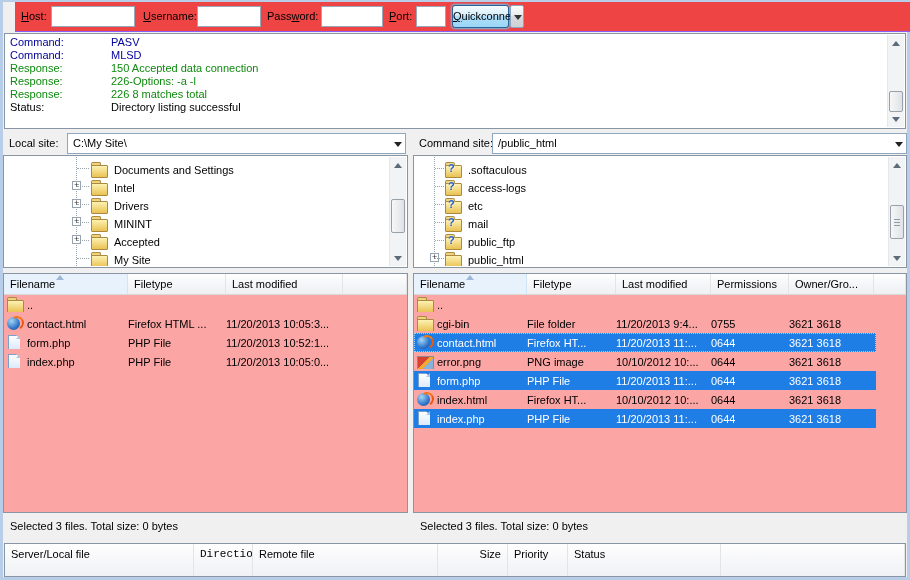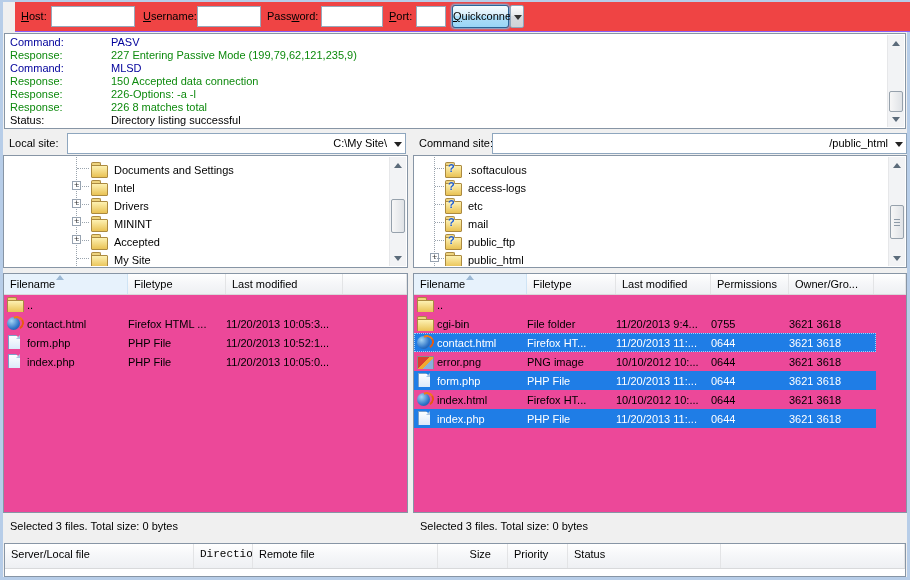--- a/index.html
+++ b/index.html
@@ -31,21 +31,21 @@
   .sb { position:absolute; top:1px; bottom:1px; width:17px; background:#f2f3f5; border-left:1px solid #e6e7e9; }
   .sb .sb-up,.sb .sb-down { position:absolute; left:0; width:16px; height:15px; }
   .sb .sb-up { top:1px; } .sb .sb-down { bottom:1px; }
   .sb .sb-up::before { content:""; position:absolute; left:4px; top:5px; border:4px solid transparent; border-bottom:5px solid #5b6b7a; border-top:none; }
   .sb .sb-down::before { content:""; position:absolute; left:4px; top:6px; border:4px solid transparent; border-top:5px solid #5b6b7a; }
   .sb .sb-thumb { position:absolute; left:1px; width:14px; background:linear-gradient(90deg,#f7f7f7,#dfe2e6); border:1px solid #96a1ac; border-radius:2px; }
   .sb .sb-thumb.grip::before { content:""; position:absolute; left:3px; right:3px; top:50%; height:1px; background:#8d9aa7; box-shadow:0 -3px #8d9aa7, 0 3px #8d9aa7; }
 
   
   .site-label { position:absolute; top:135px; }
-  .combo { position:absolute; top:131px; height:21px; background:#fff; border:1px solid #8ea6be; padding:3px 18px 0 5px; white-space:nowrap; overflow:hidden;text-align:right; }
+  .combo { position:absolute; top:131px; height:21px; background:#fff; border:1px solid #8ea6be; padding:3px 18px 0 5px; white-space:nowrap; overflow:hidden; }
   .combo .arr { position:absolute; right:3px; top:8px; border:4px solid transparent; border-top:5px solid #222; }
 
   .treebox { position:absolute; top:153px; height:113px; background:#fff; border:1px solid #8795a5; overflow:hidden; }
   .tree { position:absolute; inset:1px; padding-top:2px; overflow:hidden; }
   .vline { position:absolute; top:0; bottom:0; border-left:1px dotted #9aa4ae; }
   .trow { position:relative; height:18px; display:flex; align-items:flex-end; }
   .texp { display:none; position:absolute; top:4px; width:9px; height:9px; background:#fff; border:1px solid #97a3b1; }
   .trow[data-expand="plus"] .texp { display:block; }
   .texp::before { content:"+"; position:absolute; left:1px; top:-2px; font:9px "Liberation Sans",sans-serif; color:#333; }
   .tconn { position:absolute; top:9px; border-top:1px dotted #9aa4ae; }
@@ -69,21 +69,21 @@
   .fico .qmark { display:none; }
   .fico[data-icon="folder-question"] .qmark { display:block; position:absolute; z-index:2; left:3px; top:0px; color:#1f5fd0; font:bold 11px "Liberation Sans",sans-serif; text-shadow:0 0 2px #fff; }
   .fico[data-icon="firefox"] { width:14px; flex-basis:17px; }
   .fico[data-icon="firefox"]::before { content:""; position:absolute; left:0; top:1px; width:13px; height:13px; border-radius:50%; background:radial-gradient(circle at 35% 30%, #a6d6f4, #2e74c8 62%, #184a92); }
   .fico[data-icon="firefox"]::after { content:""; position:absolute; left:3px; top:0px; width:10px; height:10px; border-radius:50%; border:2px solid transparent; border-top-color:#f07818; border-right-color:#e85a10; transform:rotate(15deg); }
   .fico[data-icon="file-blue"]::before { content:""; position:absolute; left:1px; top:0; width:12px; height:14px; background:linear-gradient(180deg,#fdfeff,#d9e8fa); border:1px solid #7ba0c8; clip-path:polygon(0 0,8px 0,12px 4px,12px 14px,0 14px); }
   .fico[data-icon="file-blue"]::after { content:""; position:absolute; left:9px; top:0; border-style:solid; border-width:0 0 4px 4px; border-color:transparent transparent #aac4e2 transparent; }
   .fico[data-icon="image-png"]::before { content:""; position:absolute; left:0; top:2px; width:15px; height:12px; border:1px solid #8b8b8b; background:linear-gradient(135deg,#d84030 0 42%,#f0a830 42% 62%,#88b0dc 62%); }
 
   
-  .listbox { position:absolute; top:271px; height:240px; background:#ec4899; border:1px solid #8795a5; overflow:hidden; }
+  .listbox { position:absolute; top:271px; height:240px; background:#fca5a5; border:1px solid #8795a5; overflow:hidden; }
   .hdr { display:flex; height:21px; background:linear-gradient(#ffffff,#f6f7f9 45%,#eef0f3); border-bottom:1px solid #d8d9db; }
   .hcell { position:relative; padding:4px 0 0 6px; border-right:1px solid #e3e4e6; white-space:nowrap; overflow:hidden; }
   .hcell.sorted { background:#e7f2fc; border-right-color:#cfe4f5; }
   .hcell.sorted::after { content:""; position:absolute; top:1px; left:52px; border-left:4px solid transparent; border-right:4px solid transparent; border-bottom:5px solid #9cb8d4; }
   .hfill { flex:1; }
   .lrow { display:flex; align-items:center; height:19px; padding-left:3px; white-space:nowrap; }
   .lrow .cell { overflow:hidden; white-space:nowrap; }
   .c-name { display:flex; align-items:center; }
   .lrow[data-selected="true"] { background:#1f7de6; color:#fff; }
   .lrow[data-focused="true"] { outline:1px dotted #a8d0f8; outline-offset:-1px; }
@@ -96,23 +96,23 @@
   .rl-hdr .h-name { width:113px; } .rl-hdr .h-type { width:89px; } .rl-hdr .h-mod { width:95px; } .rl-hdr .h-perm { width:78px; } .rl-hdr .h-owner { width:85px; }
 
   .statusbar { position:absolute; top:511px; height:27px; background:#f0f0f0; padding:7px 0 0 7px; }
 
   
   .p-left { left:0; width:405px; }
   .p-right { left:410px; width:494px; }
 
   
   .queuebox { position:absolute; left:1px; top:541px; width:902px; height:34px; background:#fff; border:1px solid #8795a5; overflow:hidden; }
-  .qhdr { display:flex; height:25px; background:linear-gradient(#ffffff,#f6f7f9 45%,#eef0f3); border-bottom:1px solid #d8d9db; }
+  .qhdr { display:flex; height:37px; background:linear-gradient(#ffffff,#f6f7f9 45%,#eef0f3); border-bottom:1px solid #d8d9db; }
   .qhdr .hcell { padding-top:4px; }
-  .qh0 { width:189px; } .qh1 { width:59px;font-family:Liberation Mono, monospace; } .qh2 { width:185px; } .qh3 { width:70px; text-align:right; padding-right:16px; } .qh4 { width:60px; } .qh5 { width:153px; }
+  .qh0 { width:189px; } .qh1 { width:59px;font-family:Liberation Mono, monospace; } .qh2 { width:185px; } .qh3 { width:70px; text-align:right; padding-right:6px; } .qh4 { width:60px; } .qh5 { width:153px; }
 </style>
 </head>
 <body>
 
 <div id="app">
 
   <div class="qbar">
     <label style="left:6px"><span></span><span class="mn">H</span><span>ost:</span></label>
     <input style="left: 36px; width: 84px;" value="">
     <label style="left:128px"><span></span><span class="mn">U</span><span>sername:</span></label>
@@ -121,21 +121,20 @@
     <input style="left: 306px; width: 62px;" value="">
     <label style="left:374px"><span></span><span class="mn">P</span><span>ort:</span></label>
     <input style="left: 401px; width: 30px;" value="">
     <div class="qc-btn"><span class="mn">Q</span><span>uickconnect</span></div>
     <div class="qc-split"><span></span></div>
   </div>
 
   <div class="logbox">
     <div style="padding-top:2px">
       <div class="logline" data-kind="command"><span class="llabel">Command:</span><span>PASV</span></div>
-      <div class="logline" data-kind="response"><span class="llabel">Response:</span><span>227 Entering Passive Mode (199,79,62,121,235,9)</span></div>
       <div class="logline" data-kind="command"><span class="llabel">Command:</span><span>MLSD</span></div>
       <div class="logline" data-kind="response"><span class="llabel">Response:</span><span>150 Accepted data connection</span></div>
       <div class="logline" data-kind="response"><span class="llabel">Response:</span><span>226-Options: -a -l</span></div>
       <div class="logline" data-kind="response"><span class="llabel">Response:</span><span>226 8 matches total</span></div>
       <div class="logline" data-kind="status"><span class="llabel">Status:</span><span>Directory listing successful</span></div>
     </div>
     <div class="sb" style="right:1px">
       <div class="sb-up"></div>
       <div class="sb-thumb" style="top:56px; height:21px"></div>
       <div class="sb-down"></div>

